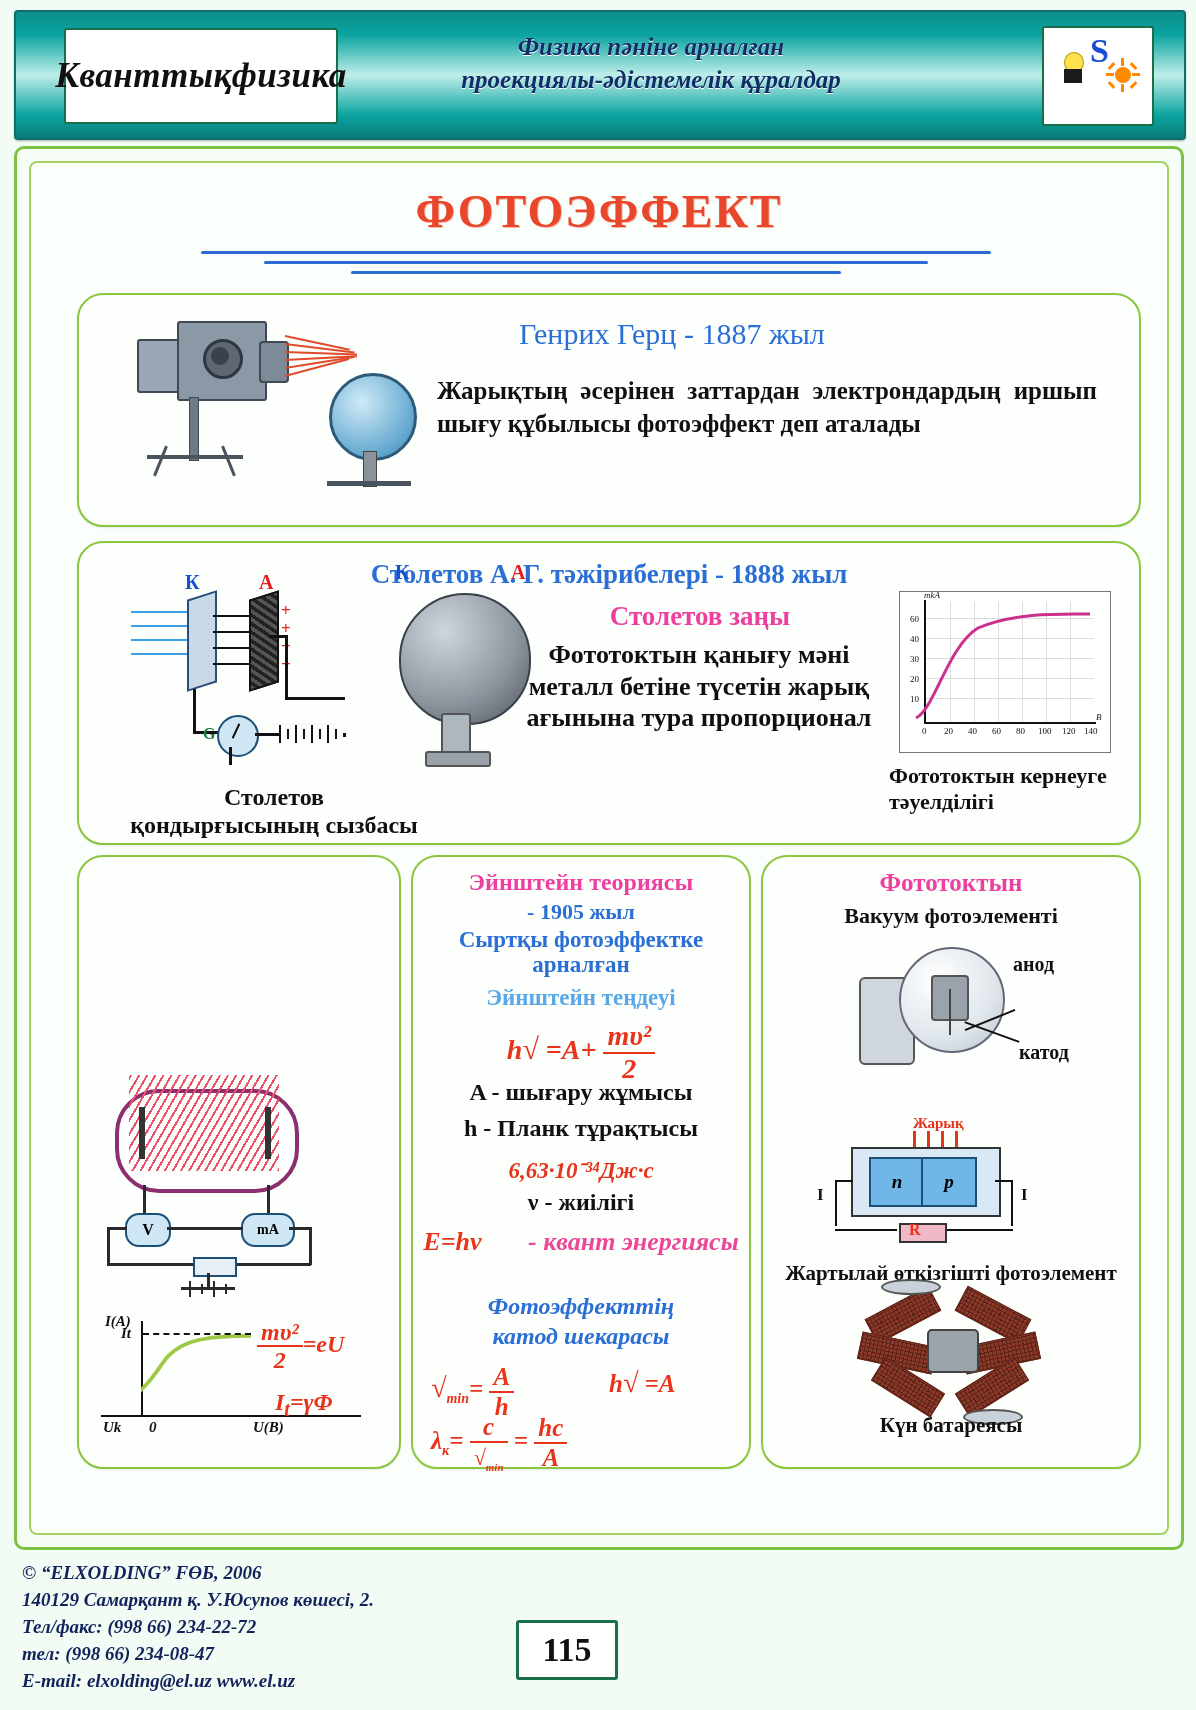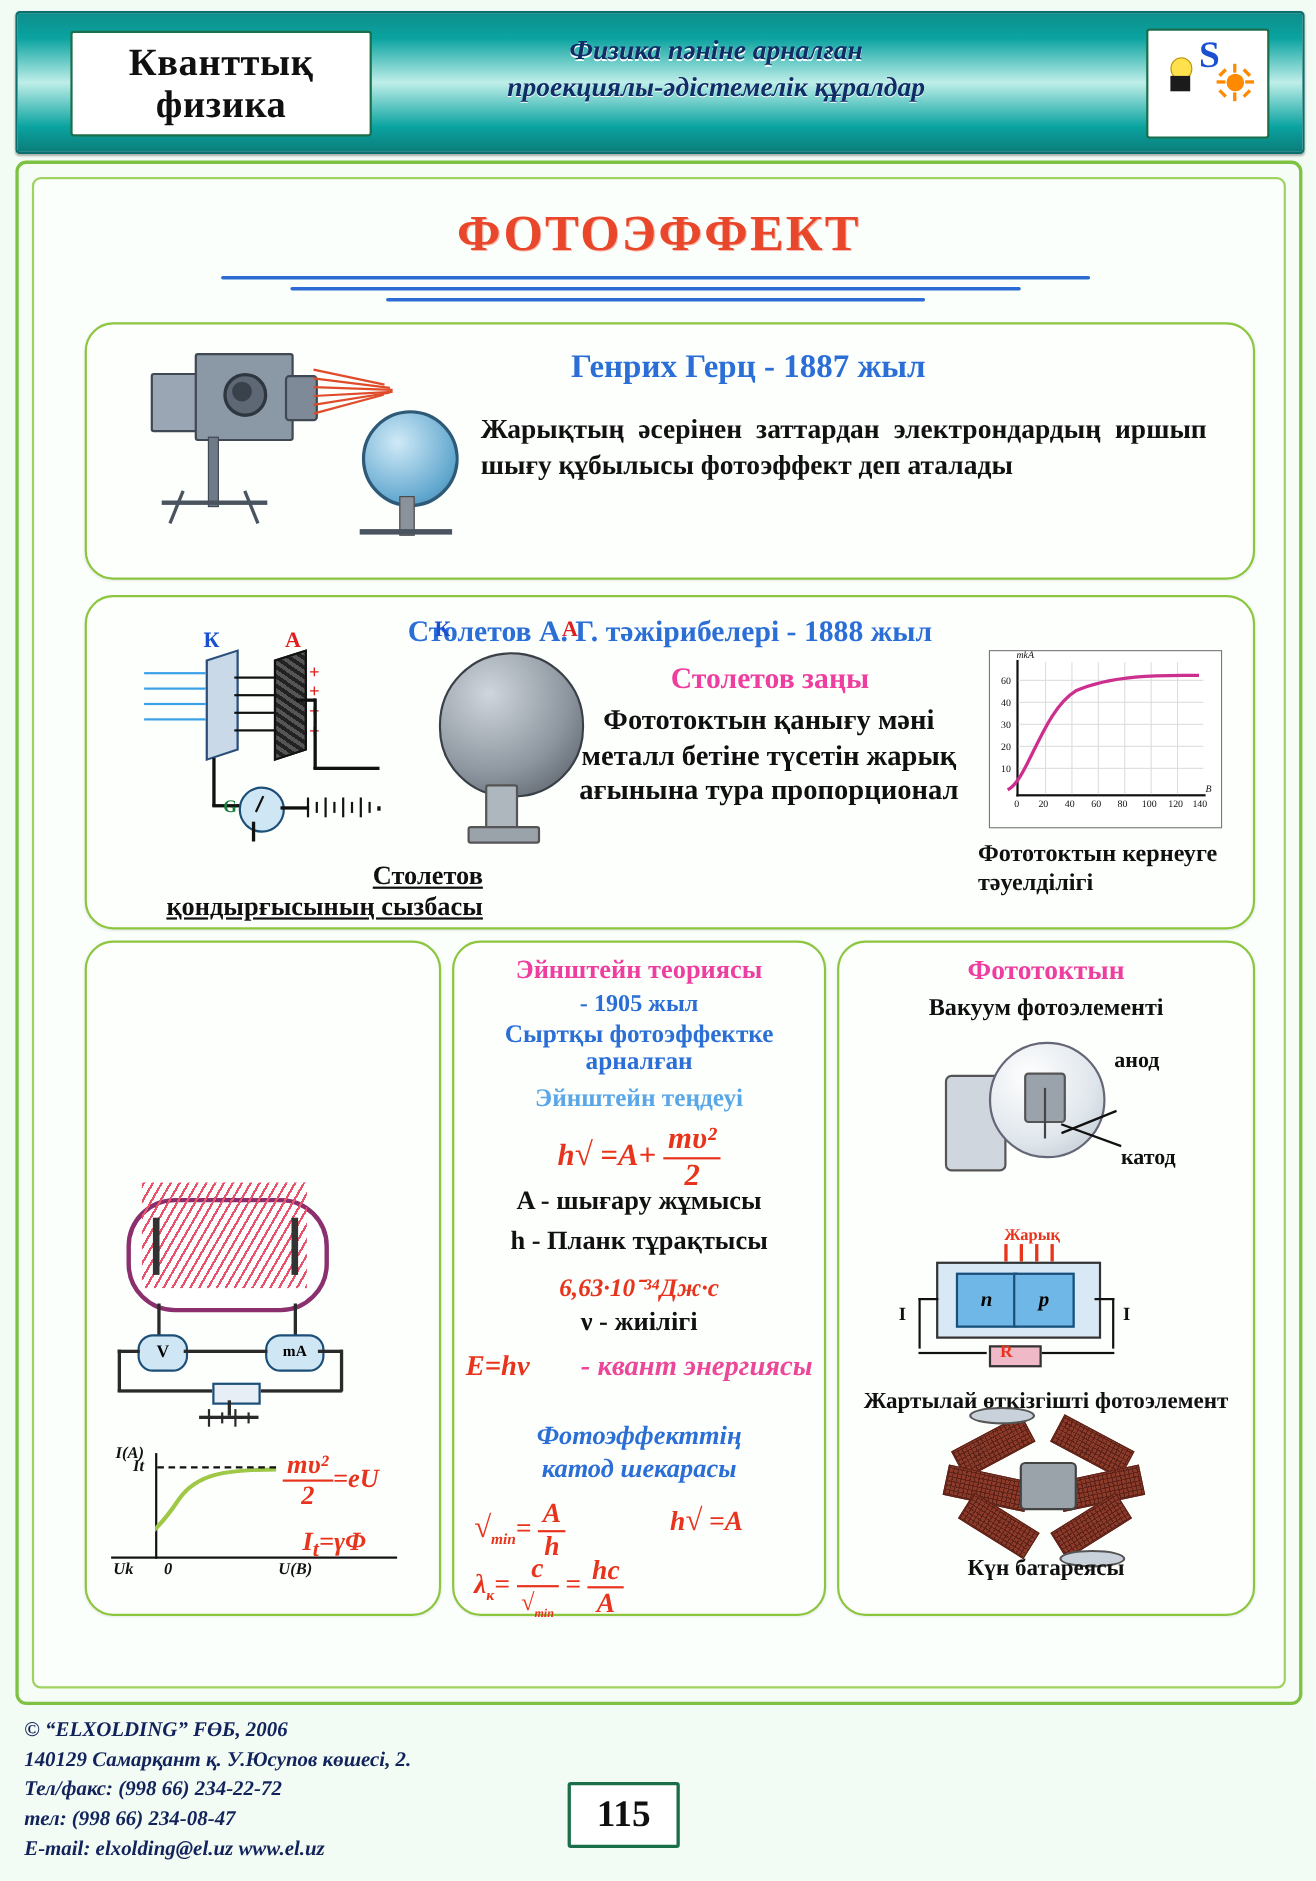--- a/index.html
+++ b/index.html
@@ -20,22 +20,23 @@
   .header{
     position:absolute;left:14px;top:10px;width:1168px;height:126px;
     background:linear-gradient(180deg,#0e8f8c 0%,#0aa3a0 18%,#bfeee9 50%,#0aa3a0 82%,#0b7d7a 100%);
     border:2px solid #0c6f6d;
     border-radius:4px;
     box-shadow:0 1px 2px rgba(0,0,0,.3);
   }
   .header-title-box{
     position:absolute;left:48px;top:16px;width:270px;height:92px;
     background:#ffffff;border:2px solid #1a6f4a;border-radius:3px;
-    display:flex;flex-direction:column;align-items:center;justify-content:center;
+    display:flex;flex-direction:row;align-items:center;justify-content:center;
     line-height:1.08;
+    font-style:italic;
   }
   .header-title-box span{
     font-family:"Liberation Serif",serif;
     font-size:35px;font-weight:bold;color:#101010;letter-spacing:.5px;
   }
   .header-center{
     position:absolute;left:330px;top:18px;width:610px;
     text-align:center;color:#0f2d66;
     font-style:italic;font-weight:bold;font-size:25px;line-height:1.32;
     font-family:"Liberation Serif",serif;
@@ -92,21 +93,21 @@
 
   
   .card{
     position:absolute;background:#fdfffd;border:2px solid #8cc63f;border-radius:26px;
     box-shadow:0 1px 2px rgba(0,0,0,.08);
   }
 
   
   .card-hertz{left:46px;top:130px;width:1060px;height:230px;}
   .hertz-title{
-    position:absolute;left:440px;top:22px;font-size:30px;color:#2b6fd6;font-weight:bold;
+    position:absolute;left:440px;top:22px;font-size:30px;color:#2b6fd6;font-weight:normal;
   }
   .hertz-text{
     position:absolute;left:358px;top:80px;width:660px;
     font-size:25px;color:#111;line-height:1.3;text-align:justify;font-weight:bold;
   }
 
   
   .hertz-art{position:absolute;left:20px;top:10px;width:330px;height:210px;}
   .h-body{position:absolute;left:78px;top:16px;width:86px;height:76px;background:#8b98a6;border:2px solid #3f4853;border-radius:3px;}
   .h-body2{position:absolute;left:38px;top:34px;width:48px;height:50px;background:#9aa6b3;border:2px solid #3f4853;border-radius:3px;}
@@ -121,21 +122,21 @@
   .h-ball{position:absolute;left:230px;top:68px;width:82px;height:82px;border-radius:50%;
     background:radial-gradient(circle at 36% 32%,#cfeaf7,#63a8cf 70%,#3e7ea8);border:3px solid #2e5a78;}
   .h-ballstem{position:absolute;left:264px;top:146px;width:12px;height:34px;background:#8a939c;border:1px solid #444;}
   .h-ballbase{position:absolute;left:228px;top:176px;width:84px;height:5px;background:#4a545f;}
 
   
   .card-stoletov{left:46px;top:378px;width:1060px;height:300px;}
   .stol-title{position:absolute;left:0;right:0;top:16px;text-align:center;font-size:27px;color:#2b6fd6;font-weight:bold;}
   .stol-law{position:absolute;left:456px;top:58px;width:330px;text-align:center;font-size:27px;color:#ee3fa0;font-weight:bold;}
   .stol-body{position:absolute;left:430px;top:96px;width:380px;text-align:center;font-size:26px;line-height:1.22;color:#101010;font-weight:bold;}
-  .stol-cap1{position:absolute;left:30px;top:240px;width:330px;text-align:right;font-size:24px;font-weight:bold;color:#101010;line-height:1.18;text-decoration:underline;}
+  .stol-cap1{position:absolute;left:30px;top:240px;width:330px;text-align:center;font-size:24px;font-weight:bold;color:#101010;line-height:1.18;}
   .stol-cap2{position:absolute;left:810px;top:220px;width:230px;font-size:22px;font-weight:bold;color:#101010;line-height:1.2;}
 
   
   .sc{position:absolute;left:30px;top:42px;width:290px;height:190px;}
   .plate-k{position:absolute;left:78px;top:10px;width:26px;height:88px;background:#c9d9e8;border:2px solid #2b4f78;transform:skewY(-18deg);}
   .plate-a{position:absolute;left:140px;top:10px;width:26px;height:88px;background:#3a3a3a;border:2px solid #111;transform:skewY(-18deg);
     background-image:repeating-linear-gradient(45deg,#555 0 3px,#222 3px 6px);}
   .lbl-k{position:absolute;left:76px;top:-14px;color:#1b4fd1;font-weight:bold;font-size:20px;}
   .lbl-a{position:absolute;left:150px;top:-14px;color:#e02020;font-weight:bold;font-size:20px;}
   .plus{position:absolute;color:#e02020;font-weight:bold;font-size:17px;}

